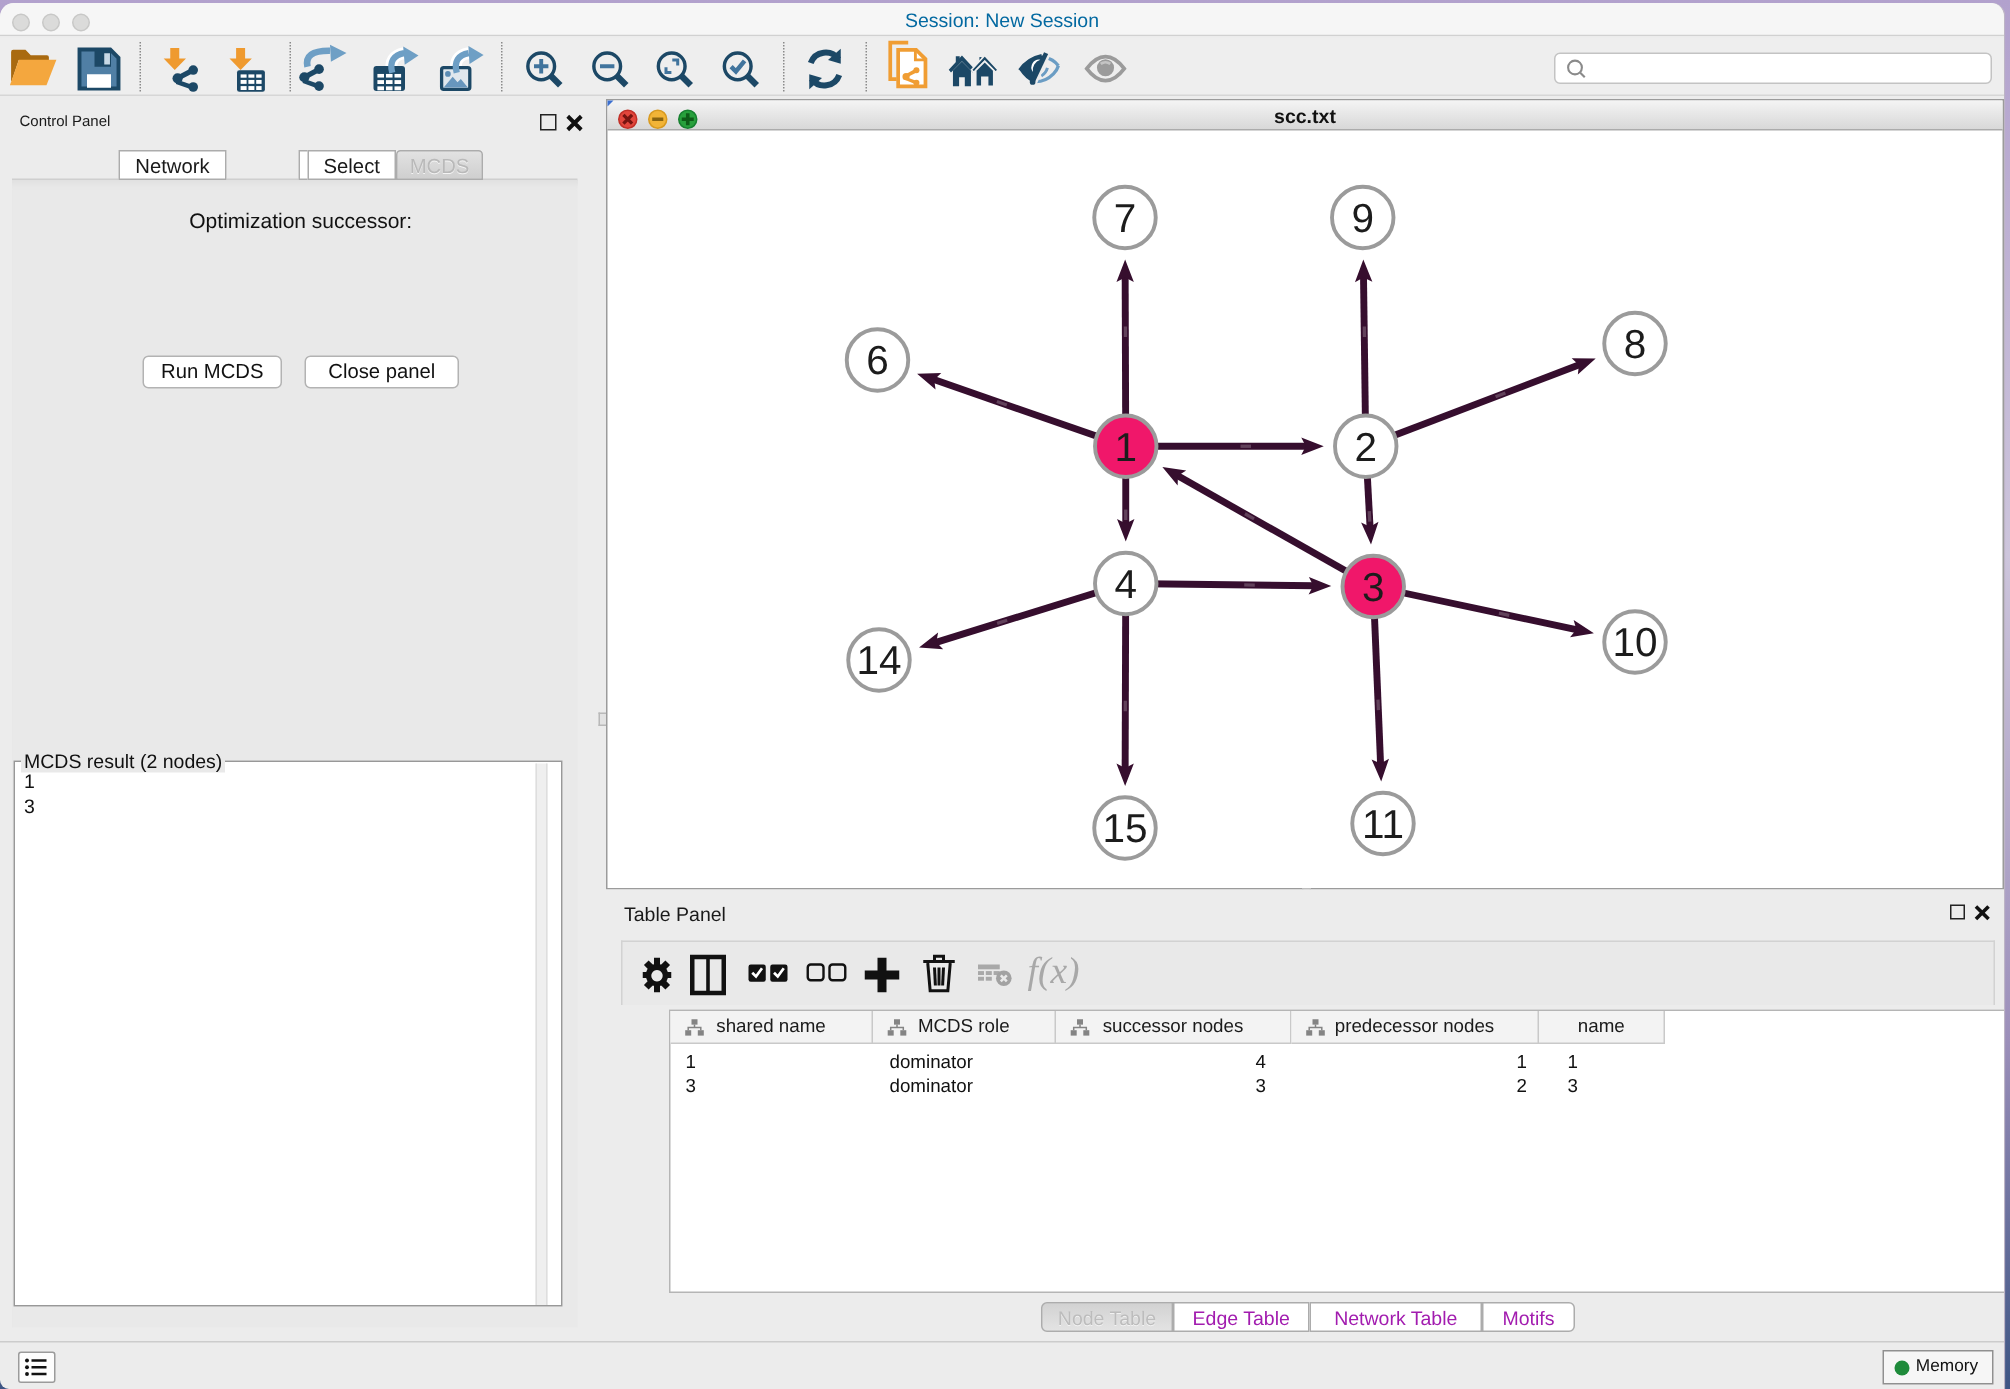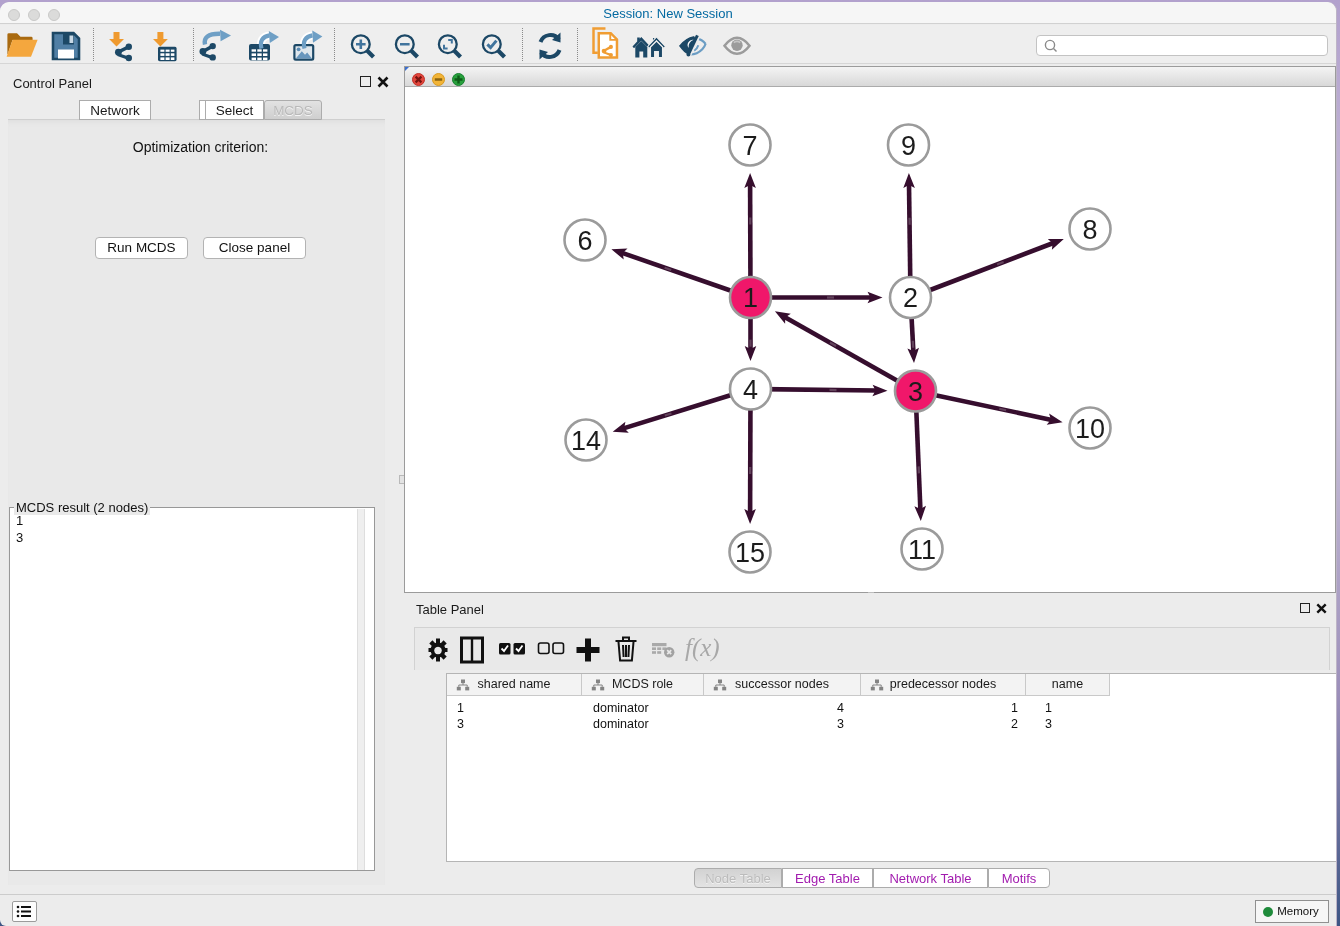--- a/index.html
+++ b/index.html
@@ -9,21 +9,21 @@
 #titlebar{position:absolute;left:0;top:0;width:100%;height:22px;background:#f6f6f6;border-radius:9px 9px 0 0;border-bottom:1px solid #d1d1d1;}
 .dot{position:absolute;top:7px;width:12px;height:12px;border-radius:50%;background:#dbdbda;border:1px solid #c8c8c7;}
 #titlebar .t{position:absolute;top:4px;left:0;width:100%;text-align:center;font-size:13px;color:#0369a1;}
 
 #toolbar{position:absolute;left:0;top:23px;width:100%;height:39px;background:#eeeeee;border-bottom:1px solid #d6d6d6;}
 .sep{position:absolute;top:3px;height:33px;width:1px;border-left:1px dotted #8a8a8a;}
 .tbi{position:absolute;top:3px;}
 #search{position:absolute;left:1036px;top:10px;width:292px;height:21px;background:#fff;border:1px solid #c3c3c3;border-radius:4px;}
 
 #cpanel{position:absolute;left:0;top:62px;width:393px;height:831px;background:#ececec;}
-#cpanel .hdr{position:absolute;left:13px;top:12px;font-size:13px;color:#1a1a1a;}
+#cpanel .hdr{position:absolute;left:13px;top:12px;font-size:10px;color:#1a1a1a;}
 .wicon{position:absolute;font-size:13px;color:#111;}
 #cptabs{position:absolute;left:79px;top:36px;height:20px;}
 .tab{position:absolute;top:0;height:20px;background:#fff;border:1px solid #acacac;font-size:13.5px;color:#1a1a1a;text-align:center;line-height:19px;}
 .tabsel{background:linear-gradient(180deg,#e2e2e2,#cfcfcf);color:#b9b9b9;text-shadow:0 1px 0 #f4f4f4;border-radius:3px 3px 0 0;}
 #cpbody{position:absolute;left:8px;top:55px;width:377px;height:766px;background:#e9e9e9;border-top:1px solid #cfcfcf;box-shadow:inset 0 6px 5px -4px #dedede;}
 #optlabel{position:absolute;left:4px;top:75px;width:393px;text-align:center;font-size:14px;color:#111;}
 #optsel{position:absolute;left:44px;top:97px;width:311px;height:20px;background:#fff;border:1px solid #b6b6b6;border-radius:4px;font-size:14px;color:#111;line-height:19px;padding-left:10px;}
 #optsel svg{position:absolute;right:6px;top:2px;}
 .btn{position:absolute;top:129px;height:22px;background:#fff;border:1px solid #b3b3b3;border-radius:4px;font-size:13.5px;color:#111;text-align:center;line-height:20px;margin-top:44px;}
 #fieldset{position:absolute;left:9px;top:443px;width:366px;height:364px;background:#fff;border:1px solid #989898;}
@@ -234,21 +234,21 @@
     <svg class="wicon" style="left:376px;top:11px" width="14" height="14" viewBox="0 0 14 14">
         <path d="M2.5 2.5 L11.5 11.5 M11.5 2.5 L2.5 11.5" stroke="#111" stroke-width="2.6"></path>
       </svg>
     <div id="cpbody"></div>
     <div id="cptabs">
       <div class="tab" style="left:0;width:72px;">Network</div>
       <div class="tab" style="left:72px;width:54px;margin-left:48px;">Style</div>
       <div class="tab" style="left:126px;width:59px;">Select</div>
       <div class="tab tabsel" style="left:185px;width:58px;">MCDS</div>
     </div>
-    <div id="optlabel">Optimization criterion:</div>
+    <div id="optlabel">Optimization successor:</div>
     <div class="btn" style="left:95px;width:93px;">Run MCDS</div>
     <div class="btn" style="left:203px;width:103px;">Close panel</div>
     <div id="fieldset">
       <div class="legend">MCDS result (2 nodes)</div>
       <div class="txt">1<br>3</div>
       <div class="sb"></div>
     </div>
   </div>
   <div style="position:absolute;left:399px;top:473px;width:5px;height:9px;background:#e3e3e3;border:1px solid #b9b9b9;border-right:none;"></div>
   <div id="netwin">
@@ -262,20 +262,21 @@
       <div class="tl" style="left:27px;background:#f2b437;border:1px solid #d89a20;">
           <svg width="11" height="11" viewBox="0 0 11 11">
             <path d="M1.8 5.5 L9.2 5.5" stroke="#8a6410" stroke-width="2.4"></path>
           </svg>
         </div>
       <div class="tl" style="left:47px;background:#28a03c;border:1px solid #178030;">
           <svg width="11" height="11" viewBox="0 0 11 11">
             <path d="M5.5 1.5 L5.5 9.5 M1.5 5.5 L9.5 5.5" stroke="#0e5c18" stroke-width="2.4"></path>
           </svg>
         </div>
+      <div class="t">scc.txt</div>
     </div>
     <svg id="graph" width="930" height="505">
 <g id="edges">
 <line x1="345.5" y1="211.5" x2="345.1" y2="98.2"></line>
 <polygon points="345.1,87.0 350.9,102.0 345.1,99.0 339.3,102.0"></polygon>
 <line x1="345.5" y1="211.5" x2="217.1" y2="166.9"></line>
 <polygon points="206.4,163.2 222.5,162.6 217.8,167.1 218.7,173.6"></polygon>
 <line x1="345.5" y1="211.5" x2="466.2" y2="211.5"></line>
 <polygon points="477.5,211.5 462.5,217.3 465.5,211.5 462.5,205.7"></polygon>
 <line x1="345.5" y1="211.5" x2="345.5" y2="263.8"></line>

